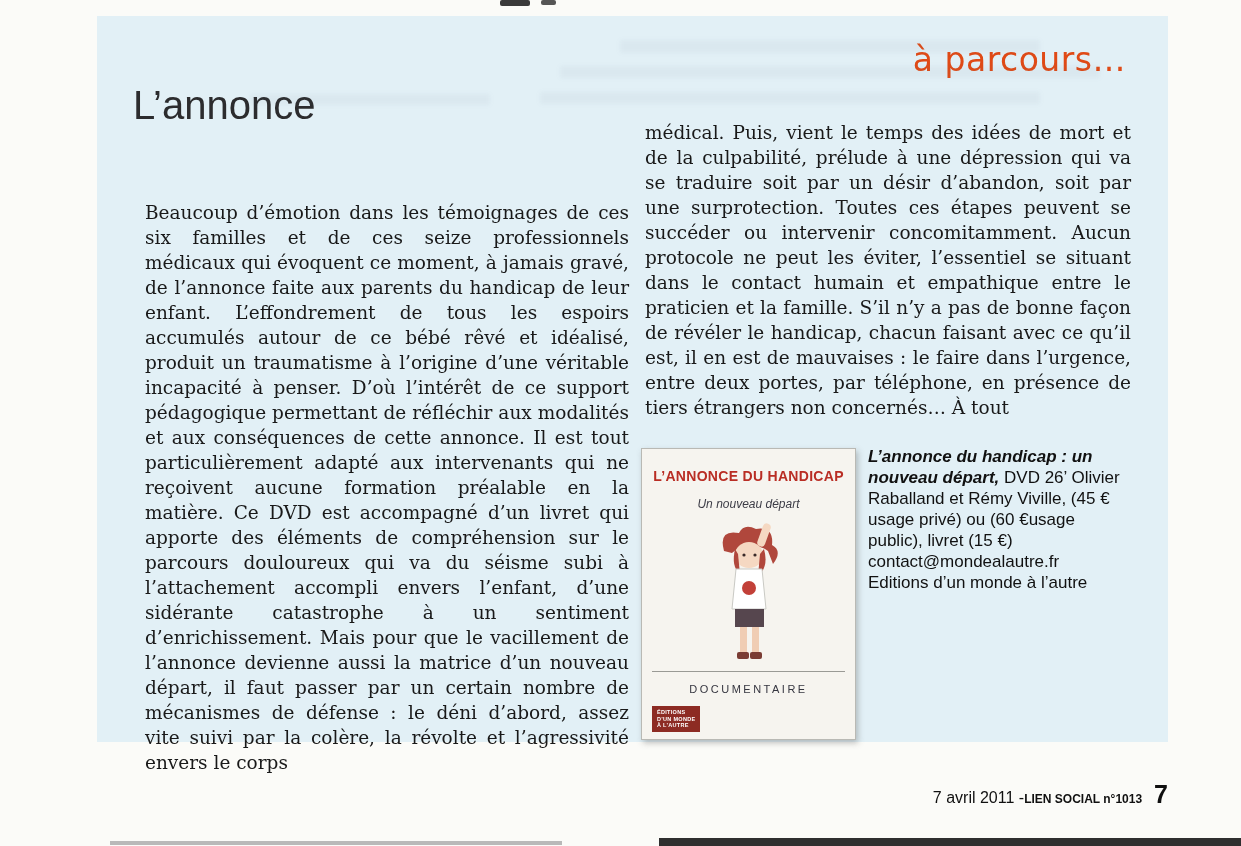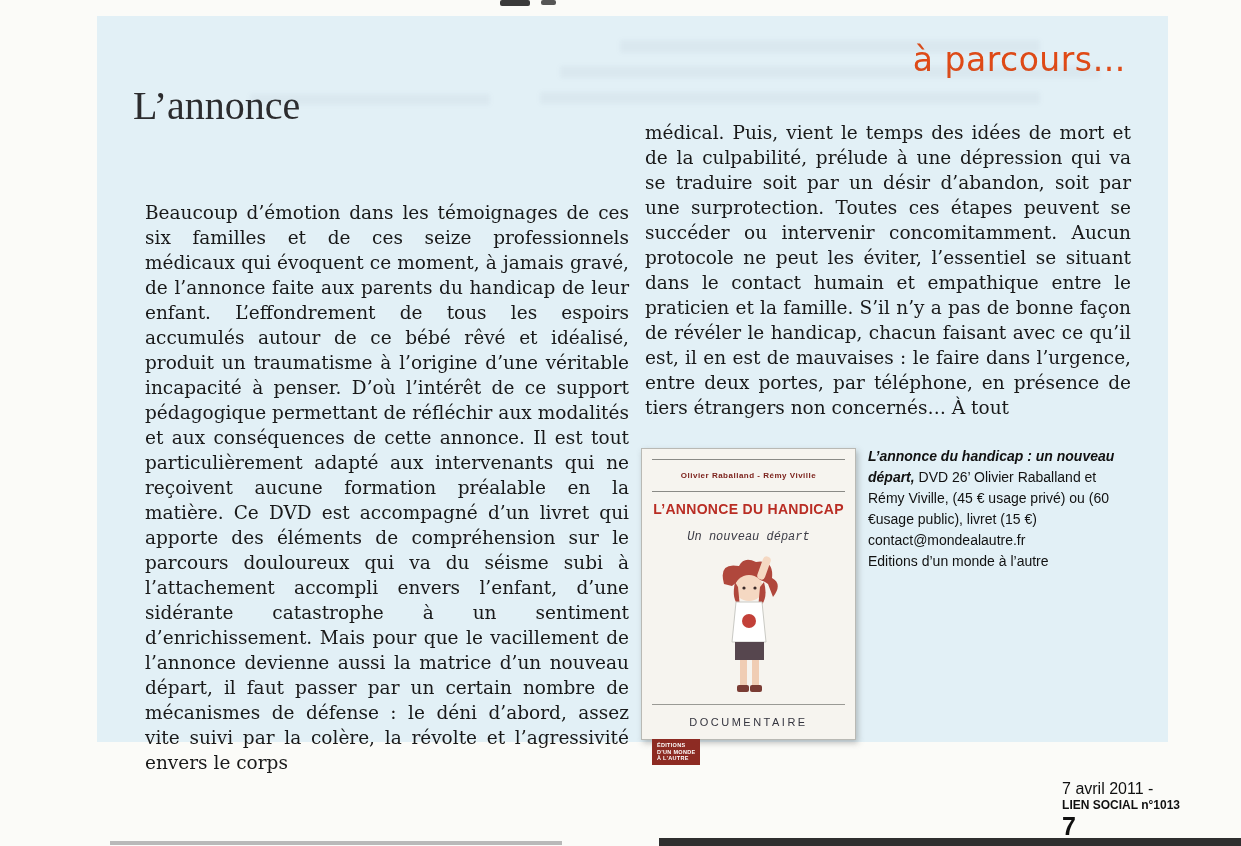--- a/index.html
+++ b/index.html
@@ -30,21 +30,21 @@
   }
 
   
   .article-title {
     position:absolute;
     left:36px; top:66px;
     width:470px;
     font-size:40px;
     line-height:47px;
     color:#2c2c2e;
-    font-family:Liberation Serif, serif;
+    font-family:Liberation Sans, sans-serif;
     font-weight:500;
   }
 
   
   .col {
     position:absolute;
     font-size:18.5px;
     line-height:25px;
     color:#191919;
     text-align:justify;
@@ -74,21 +74,21 @@
     border-top:1px solid #8a8a86; border-bottom:1px solid #8a8a86;
     padding:3px 0;
   }
   .cover-title {
     margin-top:5px;
     font-size:14px; font-weight:bold; letter-spacing:0.3px;
     color:#b92d24;
   }
   .cover-subtitle {
     margin-top:3px;
-    font-family:Liberation Mono, monospace; font-style:italic;
+    font-family:Liberation Sans, sans-serif; font-style:italic;
     font-size:12px; color:#3c3c46;
   }
   .cover-art {
     flex:1;
     display:flex; align-items:center; justify-content:center;
     margin-top:4px;
   }
   .cover-genre {
     font-size:11px; letter-spacing:2.5px; font-weight:normal;
     color:#35353f;
@@ -102,36 +102,35 @@
   .publisher-logo {
     font-size:5.5px; line-height:6.5px; font-weight:bold;
     color:#fff; background:#8d2b23;
     padding:3px 5px; text-align:left; letter-spacing:0.3px;
   }
 
   
   .caption {
     margin-top:26px;
     font-family:"Liberation Sans", sans-serif;
-    font-size:14px;
+    font-size:17px;
     line-height:21px;
     color:#111;
     text-align:left;
   }
   .caption .work-title { font-weight:bold; font-style:italic; }
   .caption .cap-line { display:block; }
 
   
   .footer {
     position:absolute;
     top:780px; right:73px;
     display:flex; align-items:baseline;
     font-family:"Liberation Sans", sans-serif;
     color:#101010;
-    flex-direction:column;
   }
   .footer .date-part    { font-size:16px; }
   .footer .journal-part { font-size:12px; font-weight:bold; }
   .footer .page-number  { font-size:25px; font-weight:bold; margin-left:12px; }
 
   
   .artifact { position:absolute; pointer-events:none; }
   .spot-top-1 { left:500px; top:0; width:30px; height:6px; background:#3a3a3a; border-radius:2px; }
   .spot-top-2 { left:541px; top:0; width:15px; height:5px; background:#555; border-radius:2px; }
   .bar-bottom-dark  { right:0; bottom:0; width:582px; height:8px; background:#2f2f2f; }
@@ -156,21 +155,20 @@
   <div class="col col-left">
     <p>Beaucoup d’émotion dans les témoignages de ces six familles et de ces seize professionnels médicaux qui évoquent ce moment, à jamais gravé, de l’annonce faite aux parents du handicap de leur enfant. L’effondrement de tous les espoirs accumulés autour de ce bébé rêvé et idéalisé, produit un traumatisme à l’origine d’une véritable incapacité à penser. D’où l’intérêt de ce support pédagogique permettant de réfléchir aux modalités et aux conséquences de cette annonce. Il est tout particulièrement adapté aux intervenants qui ne reçoivent aucune formation préalable en la matière. Ce DVD est accompagné d’un livret qui apporte des éléments de compréhension sur le parcours douloureux qui va du séisme subi à l’attachement accompli envers l’enfant, d’une sidérante catastrophe à un sentiment d’enrichissement. Mais pour que le vacillement de l’annonce devienne aussi la matrice d’un nouveau départ, il faut passer par un certain nombre de mécanismes de défense : le déni d’abord, assez vite suivi par la colère, la révolte et l’agressivité envers le corps</p>
   </div>
 
   <div class="col col-right">
     <p>médical. Puis, vient le temps des idées de mort et de la culpabilité, prélude à une dépression qui va se traduire soit par un désir d’abandon, soit par une surprotection. Toutes ces étapes peuvent se succéder ou intervenir concomitamment. Aucun protocole ne peut les éviter, l’essentiel se situant dans le contact humain et empathique entre le praticien et la famille. S’il n’y a pas de bonne façon de révéler le handicap, chacun faisant avec ce qu’il est, il en est de mauvaises : le faire dans l’urgence, entre deux portes, par téléphone, en présence de tiers étrangers non concernés… À tout</p>
 
     <div class="wrap-block">
 
       <div class="dvd-cover">
-        <div class="cover-authors">Olivier Raballand - Rémy Viville</div>
         <div class="cover-title">L’ANNONCE DU HANDICAP</div>
         <div class="cover-subtitle">Un nouveau départ</div>
         <div class="cover-art">
           <svg width="110" height="150" viewBox="0 0 110 150" aria-hidden="true">
             <path d="M30,30 Q24,8 45,12 Q50,2 62,8 Q80,5 78,24 Q89,30 79,43 L74,30 Q55,17 38,32 Z" fill="#b0473c"></path>
             <rect x="66" y="2" width="8" height="24" rx="4" transform="rotate(20 70 14)" fill="#f5d8c2"></rect>
             <ellipse cx="55" cy="34" rx="14" ry="13" fill="#f5d8c2"></ellipse>
             <path d="M41,28 Q37,46 46,53 L44,33 Z" fill="#b0473c"></path>
             <path d="M70,28 Q75,46 64,55 L66,33 Z" fill="#b0473c"></path>
             <circle cx="50" cy="34" r="1.6" fill="#3a2a28"></circle>

